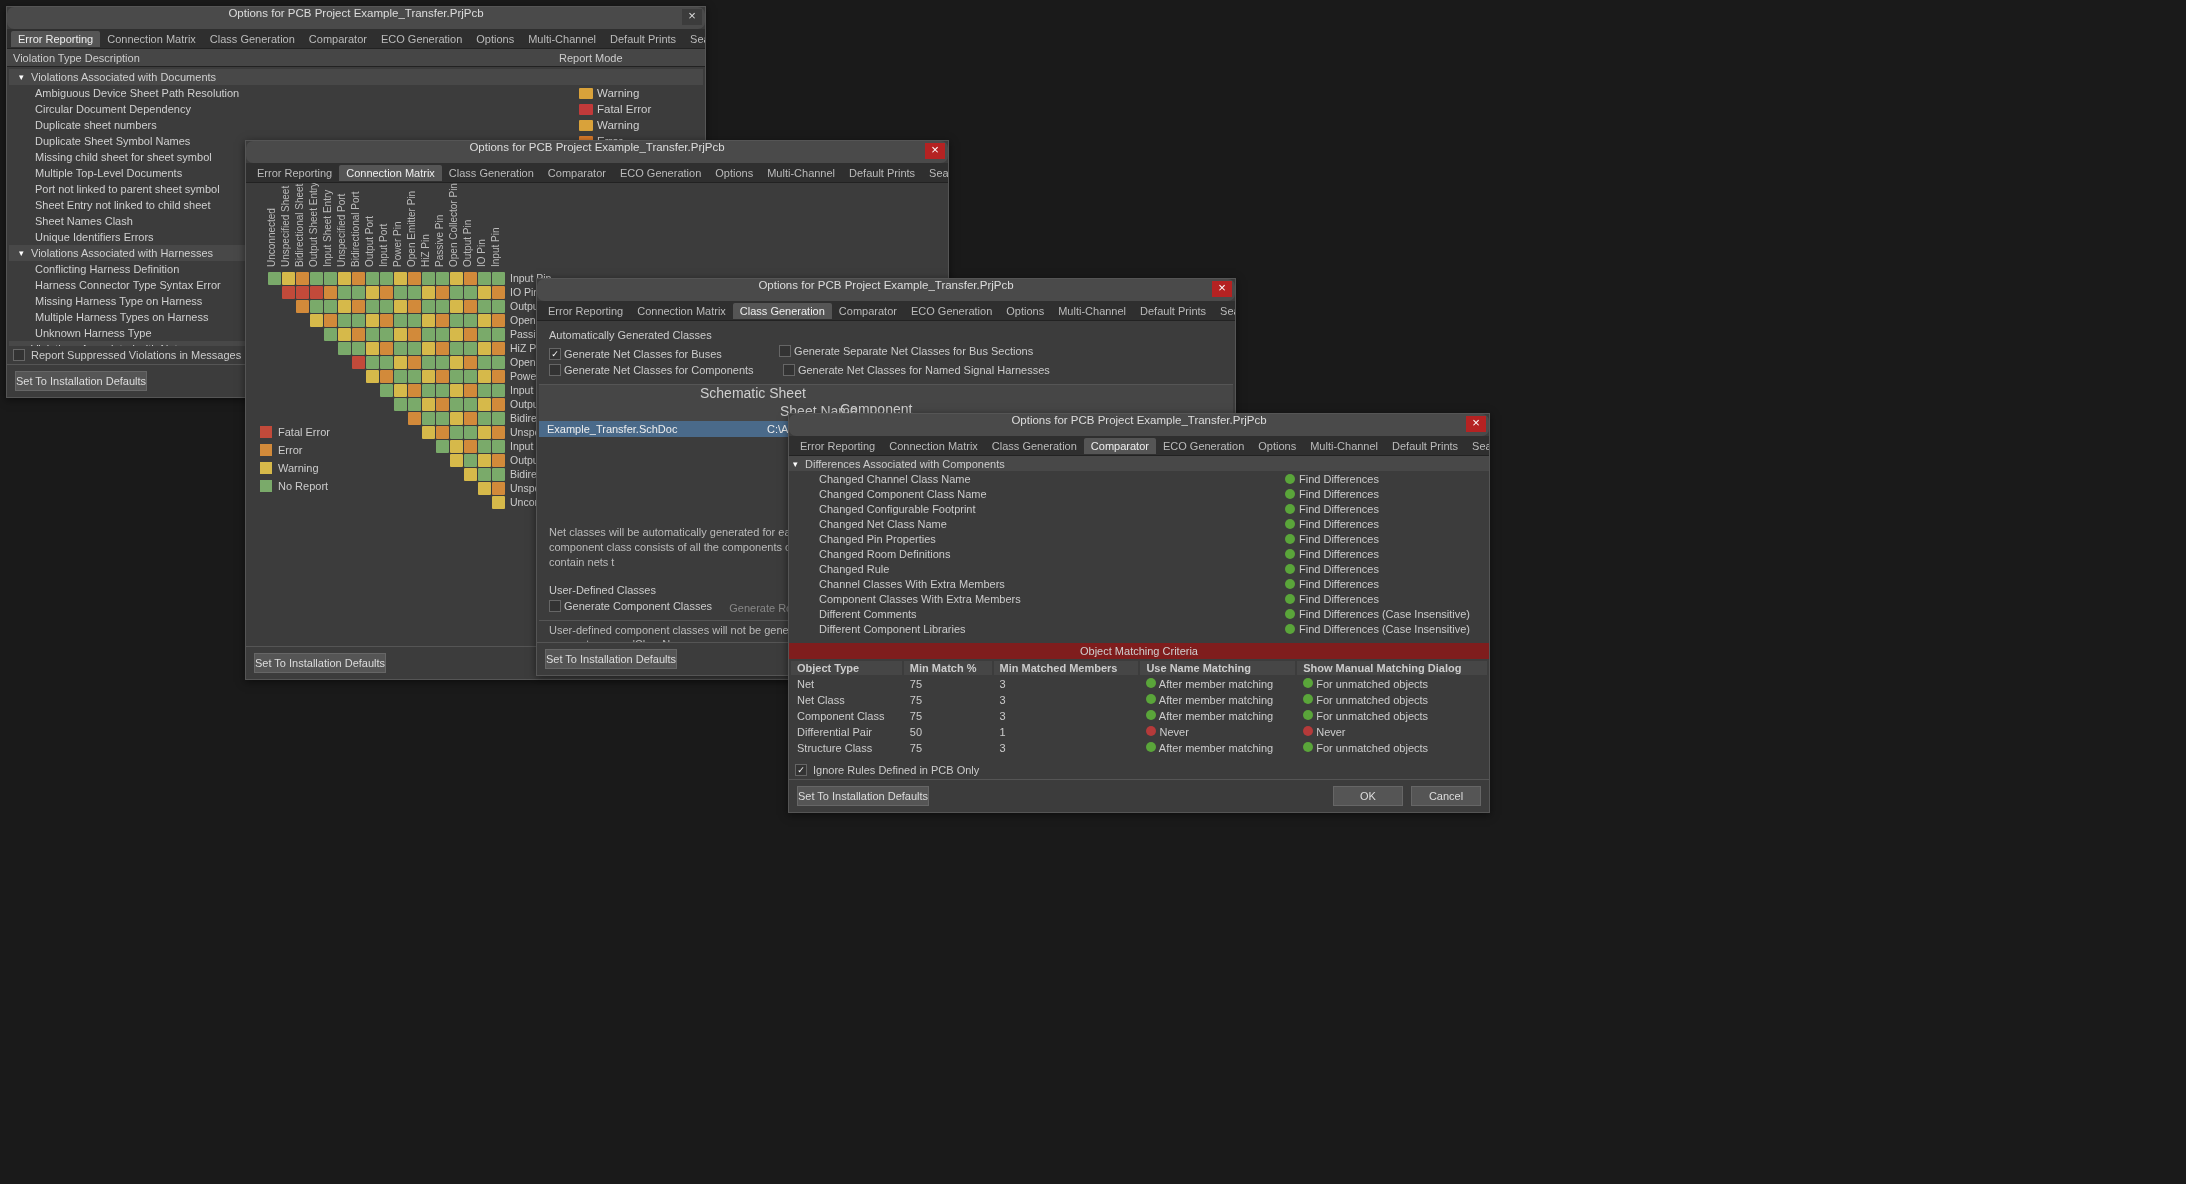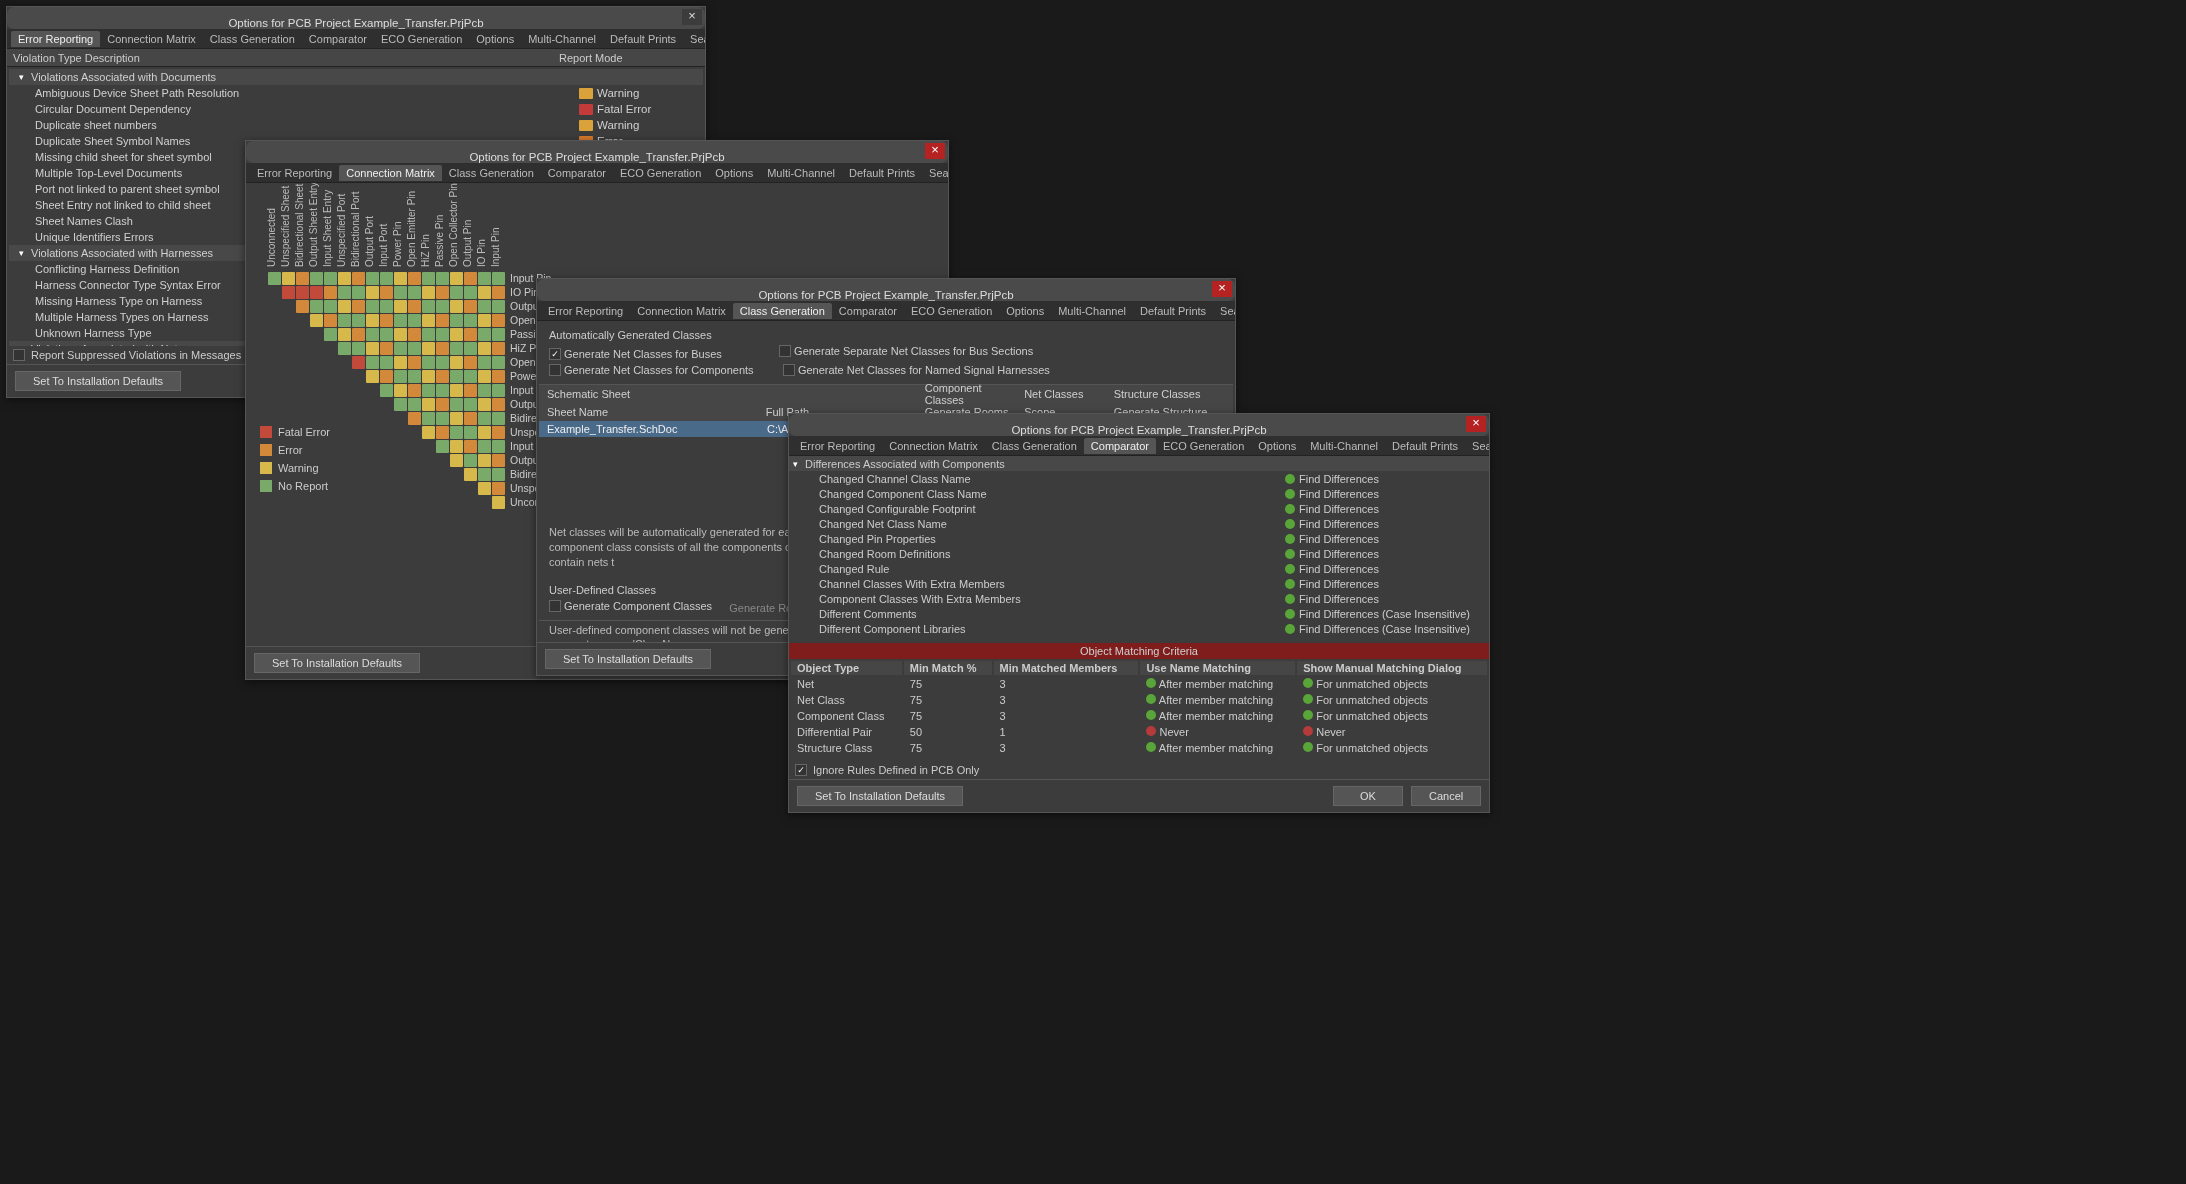--- a/index.html
+++ b/index.html
@@ -1,19 +1,19 @@
 <!DOCTYPE html>
 <html><head>
 <meta charset="utf-8">
 <style>
 * { box-sizing: border-box; margin: 0; padding: 0; font-family: "Segoe UI", Arial, sans-serif; }
 body { background: #1a1a1a; width: 2186px; height: 1184px; position: relative; overflow: hidden; color: #cfcfcf; font-size: 11.5px; }
 
 .window { position: absolute; background: #3c3c3c; border: 1px solid #555; display: flex; flex-direction: column; box-shadow: 0 2px 8px rgba(0,0,0,0.5); }
-.titlebar { background: #4a4a4a; height: 22px; display: flex; align-items: flex-end; justify-content: center; position: relative; color: #ddd; border-radius: 7px; }
+.titlebar { background: #4a4a4a; height: 22px; display: flex; align-items: flex-start; justify-content: center; position: relative; color: #ddd; border-radius: 7px; }
 .close-x { position: absolute; right: 3px; top: 2px; width: 20px; height: 16px; background: #3c3c3c; color: #ddd; text-align: center; line-height: 14px; font-size: 13px; cursor: pointer; }
 .close-x.red { background: #b52222; color: #fff; }
 
 .tabs { display: flex; background: #2f2f2f; height: 20px; align-items: center; padding: 0 4px; white-space: nowrap; overflow: hidden; border-bottom: 1px solid #222; }
 .tab { padding: 2px 7px; color: #bbb; cursor: pointer; font-size: 11px; }
 .tab.active { background: #555; color: #eee; border-radius: 2px 2px 0 0; }
 
 .content { flex: 1; overflow: auto; padding: 2px; background: #3c3c3c; }
 .header-row { display: flex; background: #464646; border-bottom: 1px solid #222; height: 18px; align-items: center; padding: 0 6px; }
 .header-label { color: #ccc; font-size: 11px; }
@@ -24,42 +24,42 @@
 .indent-1 { padding-left: 10px; }
 .indent-2 { padding-left: 26px; }
 .caret { display: inline-block; width: 10px; color: #fff; font-size: 9px; margin-right: 2px; }
 .folder { display: inline-block; width: 14px; height: 11px; border-radius: 1px; margin-right: 4px; vertical-align: middle; }
 .f-yellow { background: #d9a23a; }
 .f-orange { background: #d97a2a; }
 .f-red { background: #c23a3a; }
 .rpt-cell { display: flex; align-items: center; width: 120px; }
 
 .footer { display: flex; align-items: center; padding: 6px 8px; background: #3c3c3c; border-top: 1px solid #555; gap: 8px; }
-.btn { background: #555; border: 1px solid #666; color: #ddd; padding: 3px 17px; cursor: pointer; font-size: 11px; }
+.btn { background: #555; border: 1px solid #666; color: #ddd; padding: 3px 0; cursor: pointer; font-size: 11px; }
 .footer-spacer { flex: 1; }
 .chk-row { display: flex; align-items: center; padding: 3px 6px; color: #ccc; font-size: 11px; }
 .matrix-top-labels { position: absolute; left: 266px; top: 42px; display: flex; gap: 1px; }
 .vlabel { width: 13px; height: 80px; writing-mode: vertical-rl; transform: rotate(180deg); font-size: 10px; color: #bbb; white-space: nowrap; }
 .matrix-body { position: relative; margin-top: 86px; }
 .matrix-row { display: flex; align-items: center; height: 14px; gap: 1px; }
 .matrix-cell { width: 13px; height: 13px; border-radius: 1px; }
 .c-green { background: #7aaa6a; }
 .c-yellow { background: #d6b94a; }
 .c-orange { background: #d28a3a; }
 .c-red { background: #c24a3a; }
 .row-label { font-size: 10.5px; color: #ccc; margin-left: 4px; white-space: nowrap; }
 .legend { position: absolute; left: 14px; top: 382px; }
 .legend-row { display: flex; align-items: center; height: 18px; gap: 6px; font-size: 11px; color: #ccc; }
 .legend-sq { width: 12px; height: 12px; }
 
 
 .section { padding: 6px 10px; border-bottom: 1px solid #555; }
 .section-title { color: #ccc; font-size: 11px; margin-bottom: 4px; }
 .chk-inline { display: inline-flex; align-items: center; margin-right: 14px; color: #ccc; font-size: 11px; }
-.schematic-header { display: flex; background: #464646; height: 18px; align-items: center; padding: 0 4px; font-size: 11px; }
+.schematic-header { display: flex; background: #464646; height: 18px; align-items: center; padding: 0 4px; font-size: 14px; flex-direction: column; }
 .sch-col { padding: 0 4px; }
 .sch-row-sel { display: flex; background: #4a6a8a; height: 16px; align-items: center; padding: 0 4px; font-size: 11px; color: #eee; }
 .note-text { padding: 8px 10px; color: #bbb; font-size: 11px; line-height: 1.35; }
 .mini-chk { width: 12px; height: 12px; border: 1px solid #666; background: #333; display: inline-block; }
 .mini-chk.checked::after { content: "✓"; color: #fff; font-size: 9px; display: block; line-height: 10px; text-align: center; }
 
 
 .cmp-header { display: flex; background: #464646; height: 18px; align-items: center; padding: 0 6px; }
 .cmp-mode { width: 200px; text-align: left; }
 .cmp-row { display: flex; height: 15px; align-items: center; padding: 0 4px; }

